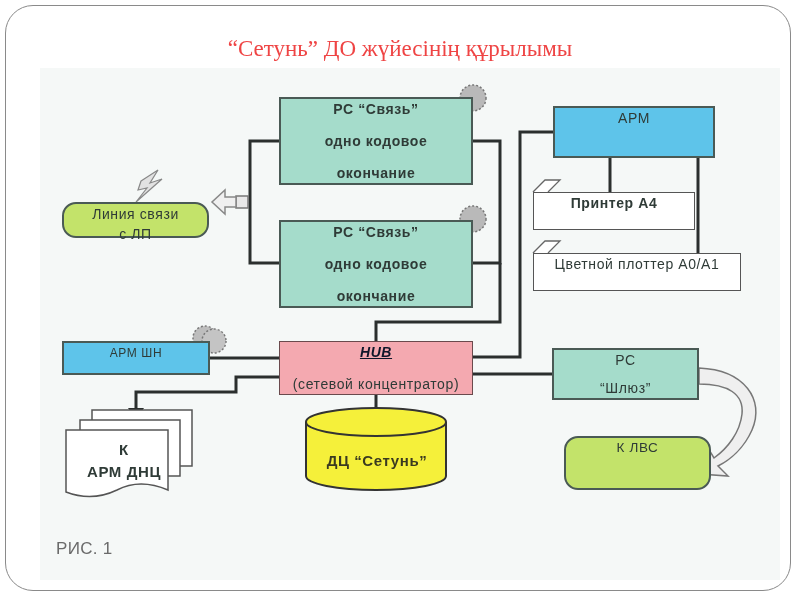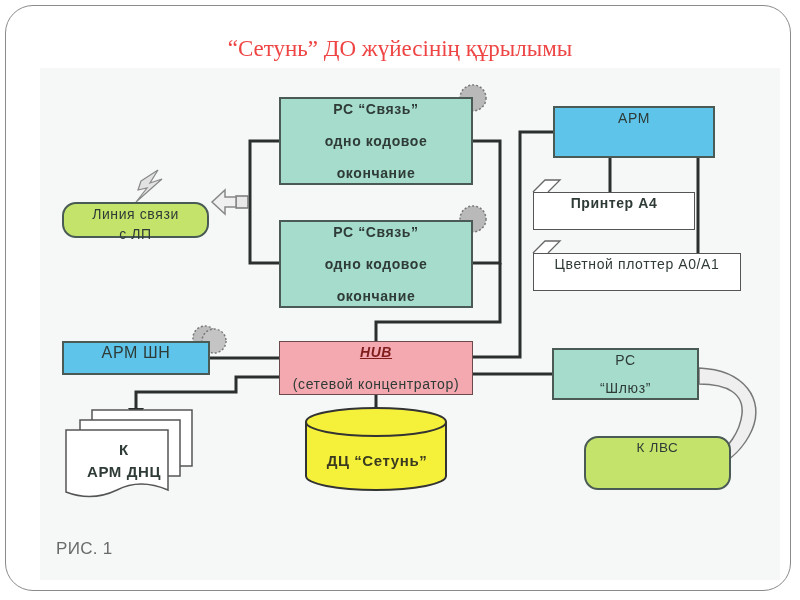--- a/index.html
+++ b/index.html
@@ -13,25 +13,25 @@
   .blue { background: #5ec4ea; }
   .pink { background: #f4a9b0; border-color: #6a4a4d; }
   .lime { background: #c3e36a; border-radius: 14px; }
   .white-doc { background: #ffffff; border: 1.5px solid #555; font-weight: normal; }
   .rs1 { left: 279px; top: 97px; width: 194px; height: 88px; font-size: 14px; }
   .rs2 { left: 279px; top: 220px; width: 194px; height: 88px; font-size: 14px; }
   .arm-admin { left: 553px; top: 106px; width: 162px; height: 52px; font-size: 14px; font-weight: normal; }
   .printer { left: 533px; top: 192px; width: 162px; height: 38px; font-size: 14px; font-weight: bold; }
   .plotter { left: 533px; top: 253px; width: 208px; height: 38px; font-size: 14px; }
   .liniya { left: 62px; top: 202px; width: 147px; height: 36px; font-size: 14px; font-weight: normal; }
-  .arm-shn { left: 62px; top: 341px; width: 148px; height: 34px; font-size: 16px; font-weight: normal; }
+  .arm-shn { left: 62px; top: 341px; width: 148px; height: 34px; font-size: 12px; font-weight: normal; }
   .hub { left: 279px; top: 341px; width: 194px; height: 54px; font-size: 14px; font-weight: normal; border-width: 1.5px; }
-  .hub .hub-name { font-style: italic; font-weight: bold; text-decoration: underline; color: #7f1d1d; }
+  .hub .hub-name { font-style: italic; font-weight: bold; text-decoration: underline; color: #0f172a; }
   .rs-shluz { left: 552px; top: 348px; width: 147px; height: 52px; font-size: 14px; font-weight: normal; }
-  .k-lvs { left: 584px; top: 436px; width: 147px; height: 54px; font-size: 13.5px; font-weight: normal; }
+  .k-lvs { left: 564px; top: 436px; width: 147px; height: 54px; font-size: 13.5px; font-weight: normal; }
   .caption { position: absolute; left: 56px; top: 539px; font-size: 17px; color: #6a6a6a; letter-spacing: 0.3px; }
   .svg-layer { position: absolute; left: 0; top: 0; width: 800px; height: 600px; pointer-events: none; }
   .text-overlay { position: absolute; display: flex; flex-direction: column; align-items: center; justify-content: center; text-align: center; font-weight: bold; color: #2f3b37; letter-spacing: 0.6px; line-height: 22px; font-size: 15px; }
   .k-arm-dnc { left: 66px; top: 430px; width: 116px; height: 62px; }
   .file-server { left: 308px; top: 430px; width: 138px; height: 62px; color: #3a3a20; }
 </style>
 </head>
 <body>
 
 <div class="slide-frame"></div>

